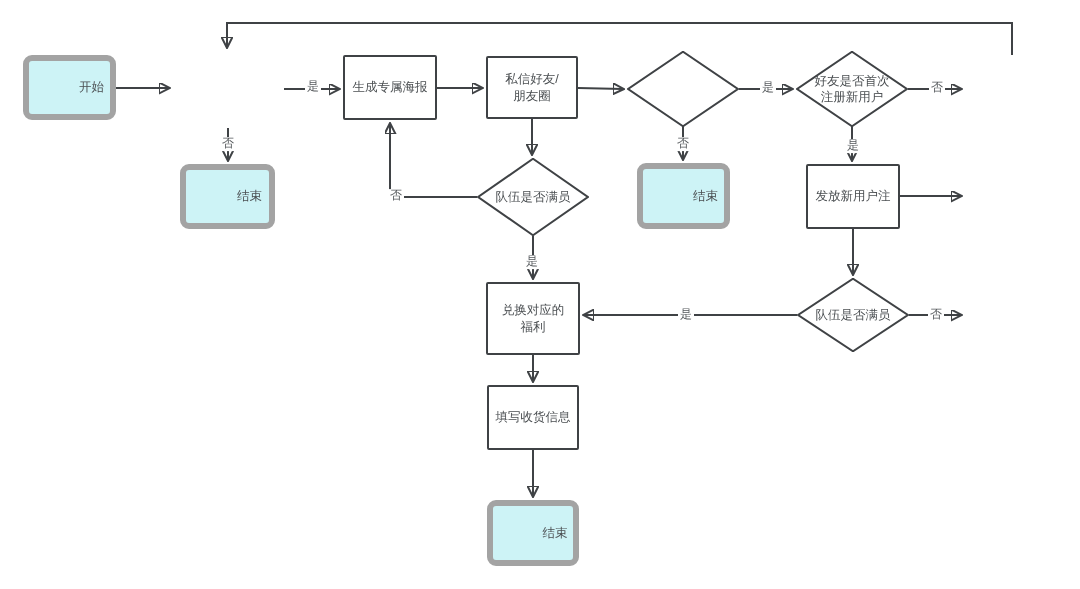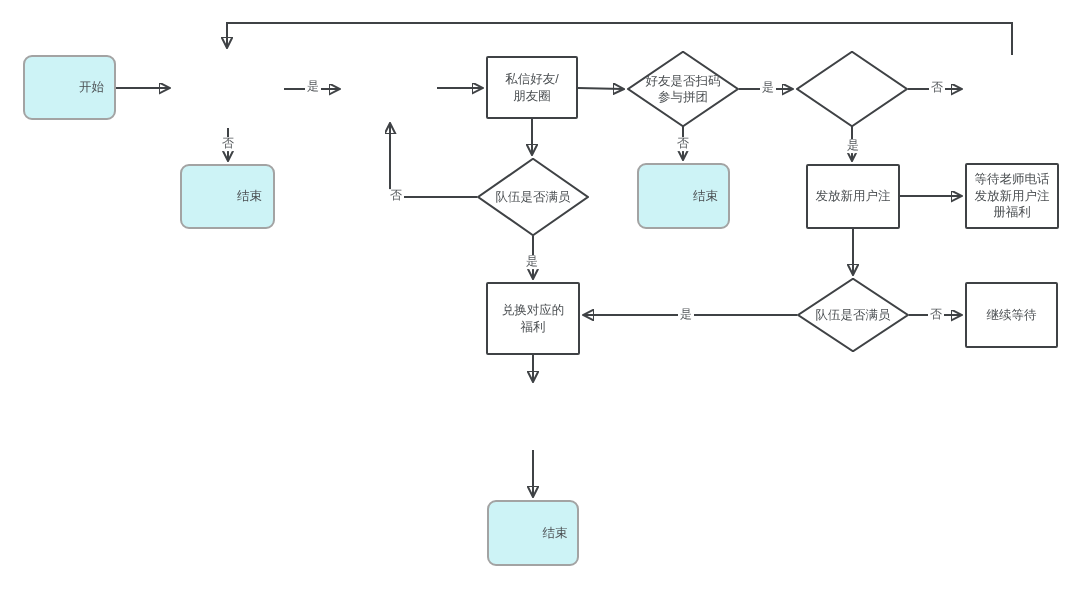--- a/index.html
+++ b/index.html
@@ -8,21 +8,21 @@
     font-family:"Liberation Sans","DejaVu Sans",sans-serif;
   }
   .edges{position:absolute;left:0;top:0;z-index:1;}
   .edges path{stroke:#3f4245;stroke-width:2;fill:none;}
   .node{
     position:absolute;box-sizing:border-box;z-index:2;
     display:flex;align-items:center;justify-content:center;text-align:center;
     color:#4b4f52;font-size:12.5px;line-height:1.32;
   }
   .process{background:#ffffff;border:2px solid #3f4245;border-radius:2px;}
-  .terminator{background:#cdf3f6;border:2px solid #a3a3a3;border-radius:9px;padding-left:44px;}
+  .terminator{background:#cdf3f6;border:6px solid #a3a3a3;border-radius:9px;padding-left:44px;}
   .decision{background:transparent;border:none;}
   .decision svg{position:absolute;left:0;top:0;width:100%;height:100%;}
   .decision polygon{fill:#ffffff;stroke:#3f4245;stroke-width:2;}
   .nlabel{position:relative;white-space:pre-line;z-index:2;padding:0 2px;}
   .elabel{
     position:absolute;transform:translate(-50%,-50%);z-index:3;
     background:#ffffff;padding:0 2px;font-size:12px;line-height:1.15;color:#55595c;
   }
 </style>
 </head>
@@ -59,78 +59,76 @@
 
   <div class="node terminator" style="left:23px;top:55px;width:93px;height:65px">
     <span class="nlabel">开始</span>
   </div>
 
 
   <div class="node terminator" style="left:180px;top:164px;width:95px;height:65px">
     <span class="nlabel">结束</span>
   </div>
 
+  <div class="node process" style="left:343px;top:55px;width:94px;height:65px">
+    <span class="nlabel">生成专属海报</span>
+  </div>
 
   <div class="node process" style="left:486px;top:56px;width:92px;height:63px">
     <span class="nlabel">私信好友/
 朋友圈</span>
   </div>
 
   <div class="node decision" style="left:627px;top:51px;width:112px;height:76px">
     <svg viewBox="0 0 100 100" preserveAspectRatio="none">
       <polygon points="50,1 99,50 50,99 1,50" vector-effect="non-scaling-stroke"></polygon>
     </svg>
-    <span class="nlabel">好友是否扫码
-参与拼团</span>
   </div>
 
   <div class="node terminator" style="left:637px;top:163px;width:93px;height:66px">
     <span class="nlabel">结束</span>
   </div>
 
   <div class="node decision" style="left:796px;top:51px;width:112px;height:76px">
     <svg viewBox="0 0 100 100" preserveAspectRatio="none">
       <polygon points="50,1 99,50 50,99 1,50" vector-effect="non-scaling-stroke"></polygon>
     </svg>
+    <span class="nlabel">好友是否首次
+注册新用户</span>
   </div>
 
 
   <div class="node process" style="left:806px;top:164px;width:94px;height:65px">
     <span class="nlabel">发放新用户注</span>
   </div>
 
-  <div class="node process" style="left:965px;top:163px;width:94px;height:66px">
-    <span class="nlabel">等待老师电话
-发放新用户注
-册福利</span>
-  </div>
 
   <div class="node decision" style="left:477px;top:158px;width:112px;height:78px">
     <svg viewBox="0 0 100 100" preserveAspectRatio="none">
       <polygon points="50,1 99,50 50,99 1,50" vector-effect="non-scaling-stroke"></polygon>
     </svg>
     <span class="nlabel">队伍是否满员</span>
   </div>
 
   <div class="node decision" style="left:797px;top:278px;width:112px;height:74px">
     <svg viewBox="0 0 100 100" preserveAspectRatio="none">
       <polygon points="50,1 99,50 50,99 1,50" vector-effect="non-scaling-stroke"></polygon>
     </svg>
     <span class="nlabel">队伍是否满员</span>
   </div>
 
-  <div class="node process" style="left:965px;top:282px;width:93px;height:66px">
-    <span class="nlabel">继续等待</span>
-  </div>
 
   <div class="node process" style="left:486px;top:282px;width:94px;height:73px">
     <span class="nlabel">兑换对应的
 福利</span>
   </div>
 
+  <div class="node process" style="left:487px;top:385px;width:92px;height:65px">
+    <span class="nlabel">填写收货信息</span>
+  </div>
 
   <div class="node terminator" style="left:487px;top:500px;width:92px;height:66px">
     <span class="nlabel">结束</span>
   </div>
 
   <span class="elabel" style="left:313px;top:87px">是</span>
   <span class="elabel" style="left:228px;top:144px">否</span>
   <span class="elabel" style="left:396px;top:196px">否</span>
   <span class="elabel" style="left:532px;top:262px">是</span>
   <span class="elabel" style="left:683px;top:144px">否</span>

